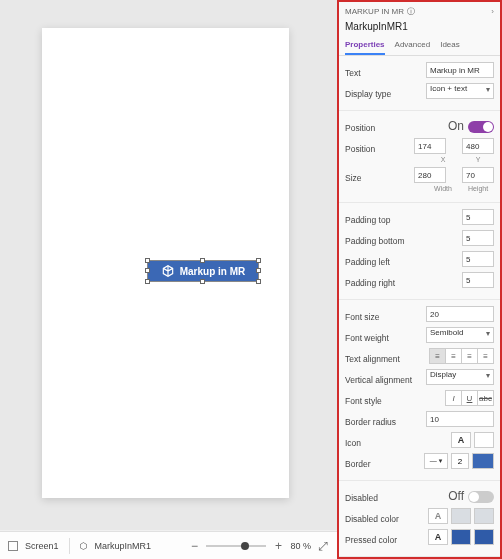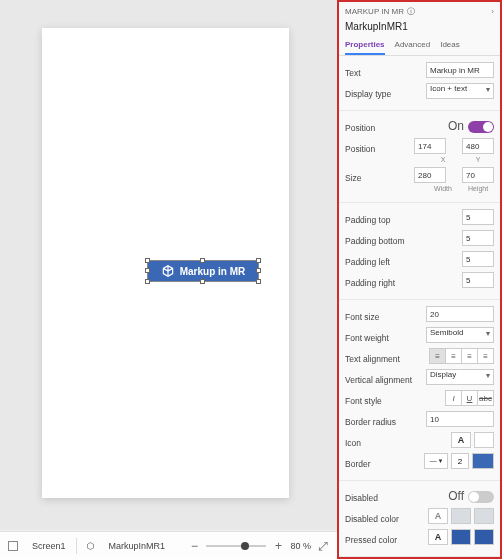--- a/index.html
+++ b/index.html
@@ -8,21 +8,21 @@
 .artboard{position:absolute;left:42px;top:28px;width:247px;height:470px;background:#fff;box-shadow:0 2px 8px rgba(0,0,0,0.15)}
 .control{position:absolute;left:105px;top:232px;width:112px;height:22px;background:#3b68b5;border:1px solid #888;display:flex;align-items:center;justify-content:center;gap:5px}
 .control-icon{width:14px;height:14px;position:relative}
 .control-icon svg{width:100%;height:100%}
 .control-text{color:#fff;font-size:10px;font-weight:600}
 .handle{position:absolute;width:5px;height:5px;background:#fff;border:1px solid #666}
 .h-nw{left:-3px;top:-3px}.h-n{left:calc(50% - 3px);top:-3px}.h-ne{right:-3px;top:-3px}
 .h-w{left:-3px;top:calc(50% - 3px)}.h-e{right:-3px;top:calc(50% - 3px)}
 .h-sw{left:-3px;bottom:-3px}.h-s{left:calc(50% - 3px);bottom:-3px}.h-se{right:-3px;bottom:-3px}
 .bottom-bar{position:absolute;bottom:0;left:0;width:337px;height:28px;background:#fdfdfd;border-top:1px solid #e0e0e0;display:flex;align-items:center;padding:0 8px;font-size:9px;color:#444;gap:10px}
-.bb-item{display:flex;align-items:center;gap:14px}
+.bb-item{display:flex;align-items:center;gap:7px}
 .bb-icon{width:10px;height:10px;border:1px solid #888}
 .bb-sep{width:1px;height:16px;background:#ddd}
 .zoom-group{margin-left:auto;display:flex;align-items:center;gap:6px}
 .zoom-btn{width:12px;height:12px;display:flex;align-items:center;justify-content:center;color:#666;cursor:pointer;font-size:12px}
 .slider{width:60px;height:2px;background:#ccc;position:relative}
 .slider-thumb{position:absolute;width:8px;height:8px;background:#444;border-radius:50%;top:-3px;left:35px}
 .props-panel{position:absolute;right:0;top:0;width:165px;height:559px;background:#f9f9f9;border:2px solid #d12c2c;overflow-y:auto;font-size:9px;color:#333}
 .props-panel::-webkit-scrollbar{width:0}
 .pp-header{padding:4px 6px;display:flex;align-items:center;gap:3px;font-size:8px;color:#666}
 .pp-header .chev{margin-left:auto;color:#888}

